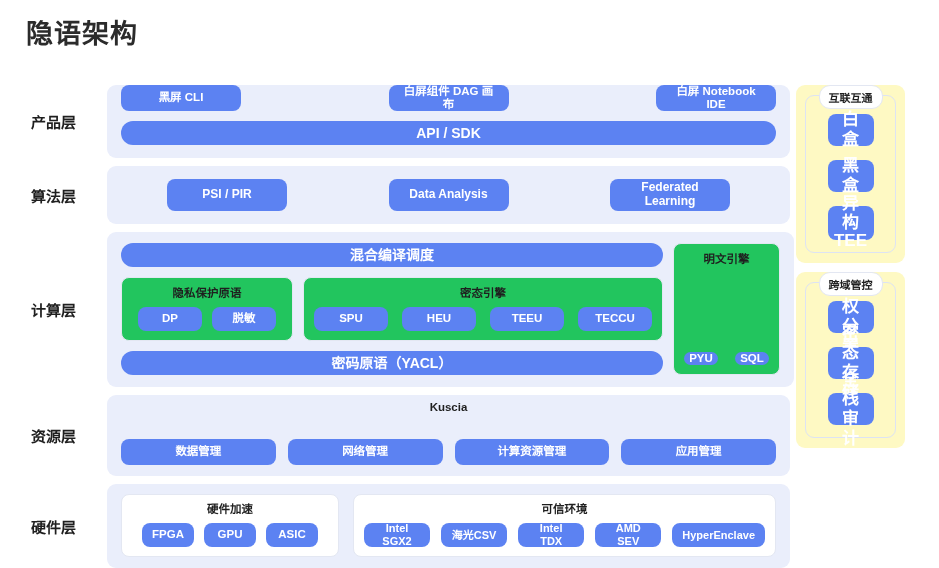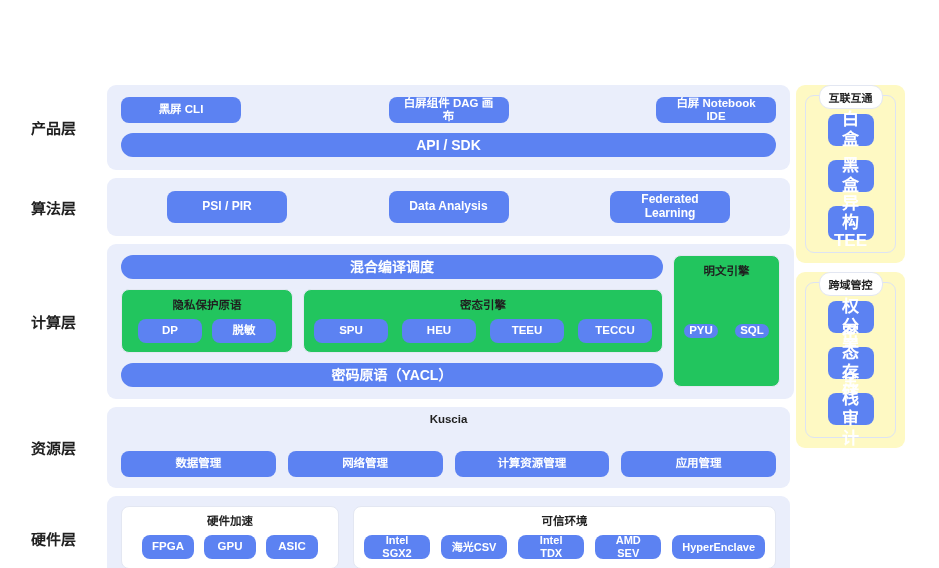--- a/index.html
+++ b/index.html
@@ -34,21 +34,21 @@
     background: #5c82f2; color: #ffffff; border-radius: 8px;
     display: flex; align-items: center; justify-content: center;
     font-size: 11.5px; font-weight: 600; text-align: center;
     padding: 0 10px; line-height: 1.15;
   }
   .pill.wide-bar { width: 100%; height: 24px; border-radius: 13px; font-size: 14px; }
 
   
   .row-product .pill-row { display: flex; justify-content: space-between; gap: 12px; margin-bottom: 10px; }
   .row-product .pill-row .pill { width: 120px; height: 26px; }
-  .row-product .layer-panel { padding: 12px 14px 13px; }
+  .row-product .layer-panel { padding: 0 14px 13px; }
 
   
   .row-algo .pill-row { display: flex; justify-content: space-between; gap: 12px; }
   .row-algo .pill-row .pill { width: 120px; height: 32px; font-size: 12px; }
   .row-algo .layer-panel { padding: 13px 60px; }
 
   
   .row-compute .layer-panel { padding: 11px 14px 12px; }
   .compute-mid { display: flex; gap: 10px; margin: 10px 0; align-items: stretch; }
   .card {
@@ -59,21 +59,21 @@
     font-size: 11.5px; font-weight: 700; color: #1f1f1f;
     text-align: center; margin-bottom: 7px;
   }
   .card-pills { display: flex; gap: 10px; justify-content: center; }
   .card-privacy { flex: 0 0 172px; }
   .card-privacy .card-pills .pill { width: 64px; height: 24px; }
   .card-crypto { flex: 1 1 auto; }
   .card-crypto .card-pills { gap: 14px; }
   .card-crypto .card-pills .pill { width: 74px; height: 24px; }
   .card-plain { flex: 0 0 96px; display: flex; flex-direction: column; }
-  .card-plain .card-pills { gap: 17px; flex: 1 1 auto; align-items: center; }
+  .card-plain .card-pills { gap: 17px; flex: 1 1 auto; align-items: flex-end; }
   .card-plain .card-pills .pill { width: 34px; border-radius: 7px; }
 
   
   .compute-inner { display: flex; gap: 10px; }
   .compute-left { flex: 1 1 auto; }
   .compute-right { flex: 0 0 96px; display: flex; }
 
   
   .row-resource .layer-panel { padding: 6px 14px 11px; }
   .kuscia-label {
@@ -111,20 +111,21 @@
     white-space: nowrap; z-index: 2;
   }
   .side-panel .pill { width: 46px; height: 32px; border-radius: 8px; font-size: 17px; }
   .side-panel .pill.two-line { height: 34px; flex-direction: column; line-height: 1.1; }
 </style>
 </head>
 <body>
 
 <div class="page">
 
+  <div class="page-title">隐语架构</div>
 
   <div class="layers">
 
     <div class="layer-row row-product">
       <div class="layer-label">产品层</div>
       <div class="layer-panel">
         <div class="pill-row">
           <div class="pill">黑屏 CLI</div>
           <div class="pill">白屏组件 DAG 画布</div>
           <div class="pill">白屏 Notebook IDE</div>

